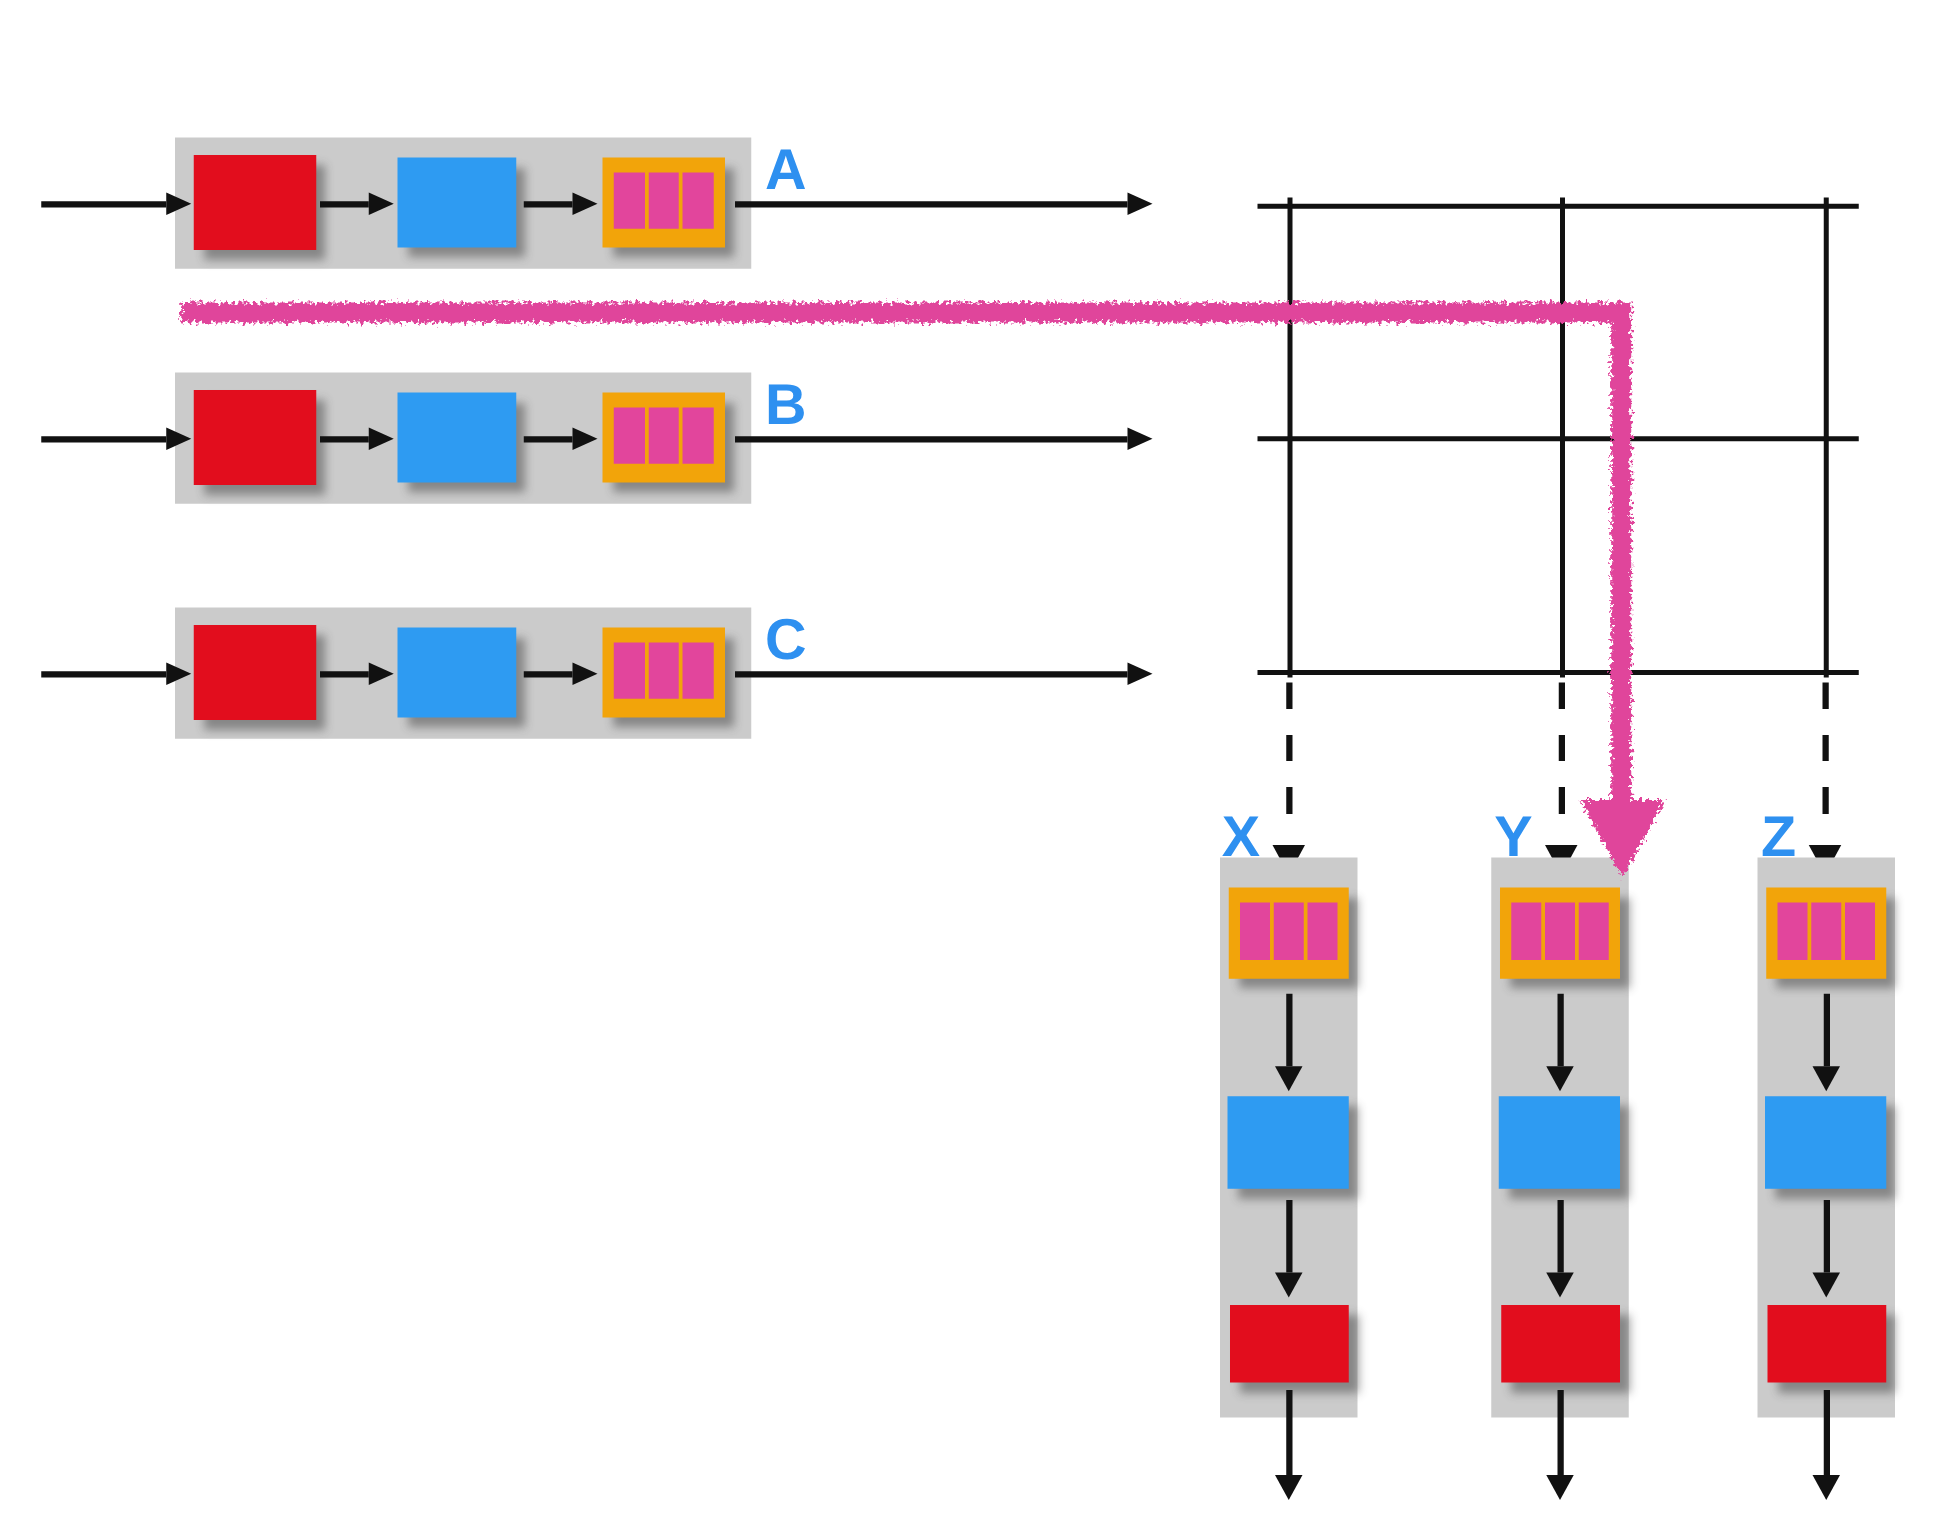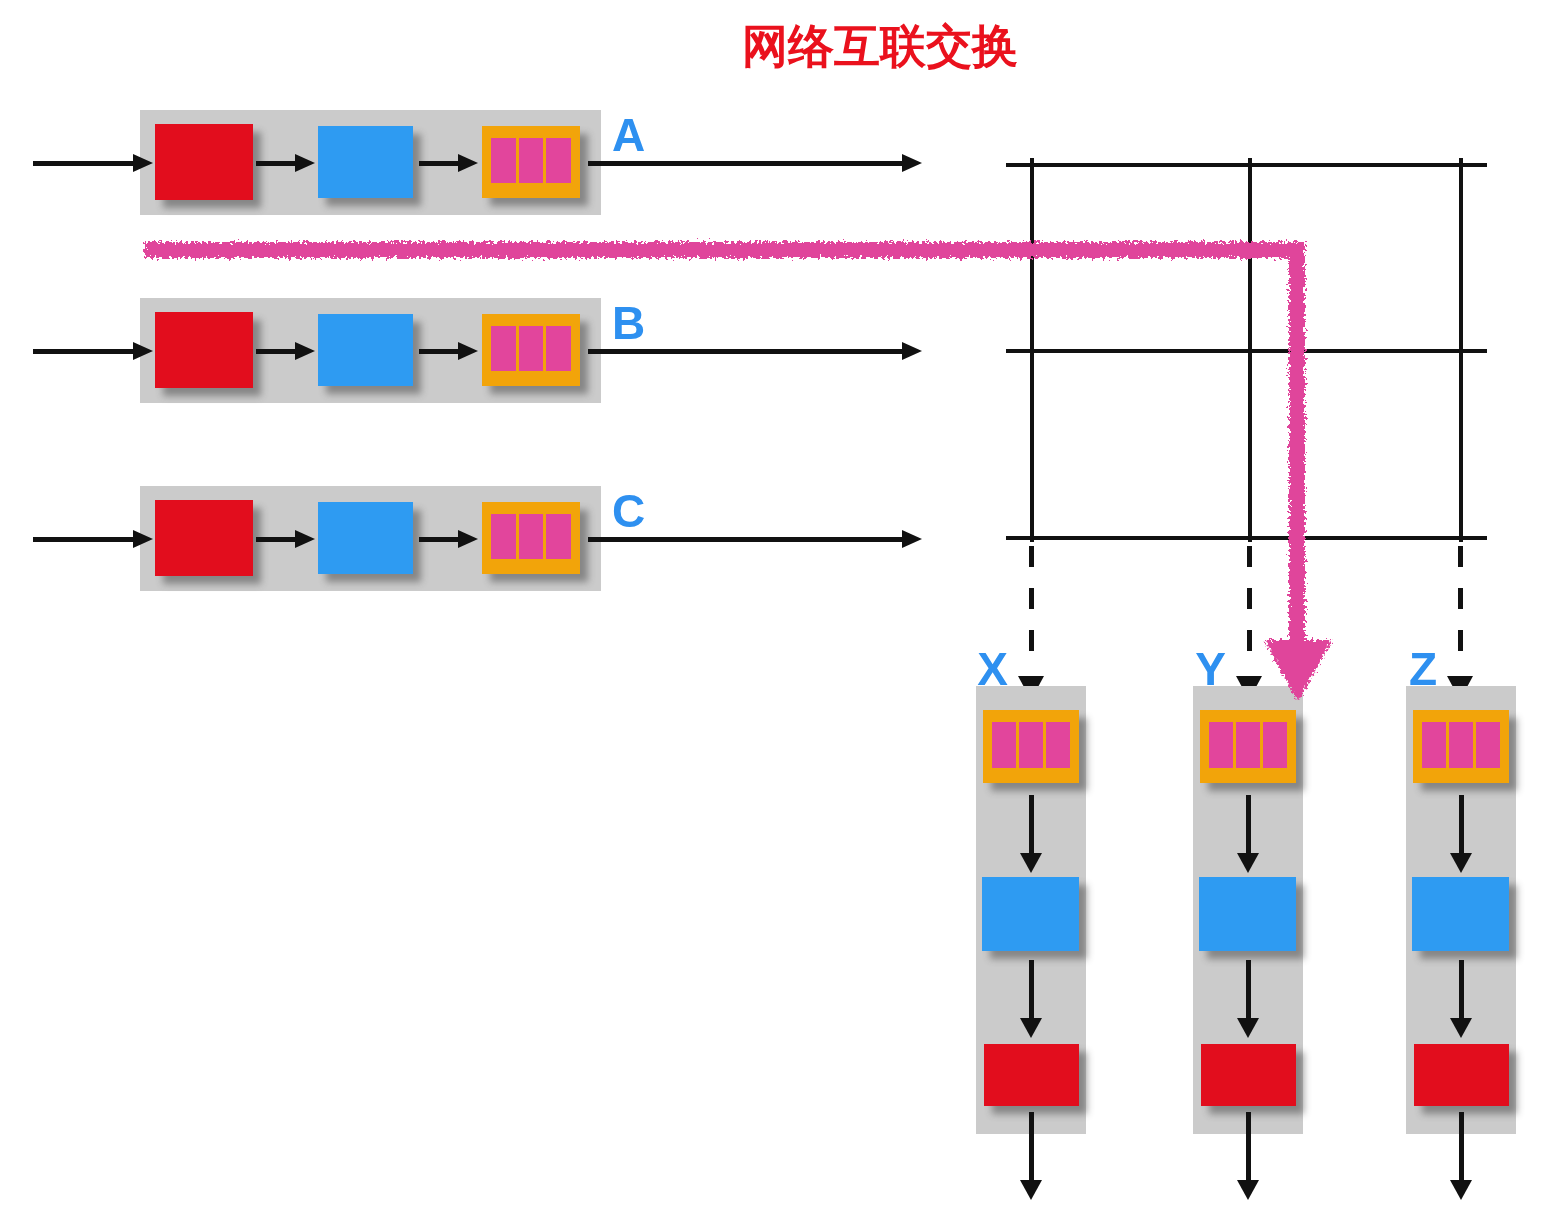--- a/index.html
+++ b/index.html
@@ -72,21 +72,20 @@
   
   .crayon-svg{position:absolute;left:0;top:0;pointer-events:none;}
   .crayon-stroke{stroke:var(--crayon-pink);stroke-width:16;fill:none;stroke-linejoin:miter;}
   .crayon-fill{fill:var(--crayon-pink);}
 </style>
 </head>
 <body>
 
 <div id="canvas">
 
-  <div class="title">网络互联交换</div>
 
   <div class="row row-a">
     <div class="gbar"></div>
     <div class="arrow-r arr-in">
         <div class="shaft"></div>
         <div class="head"></div>
       </div>
     <div class="box red-box"></div>
     <div class="arrow-r arr-s1">
         <div class="shaft"></div>

